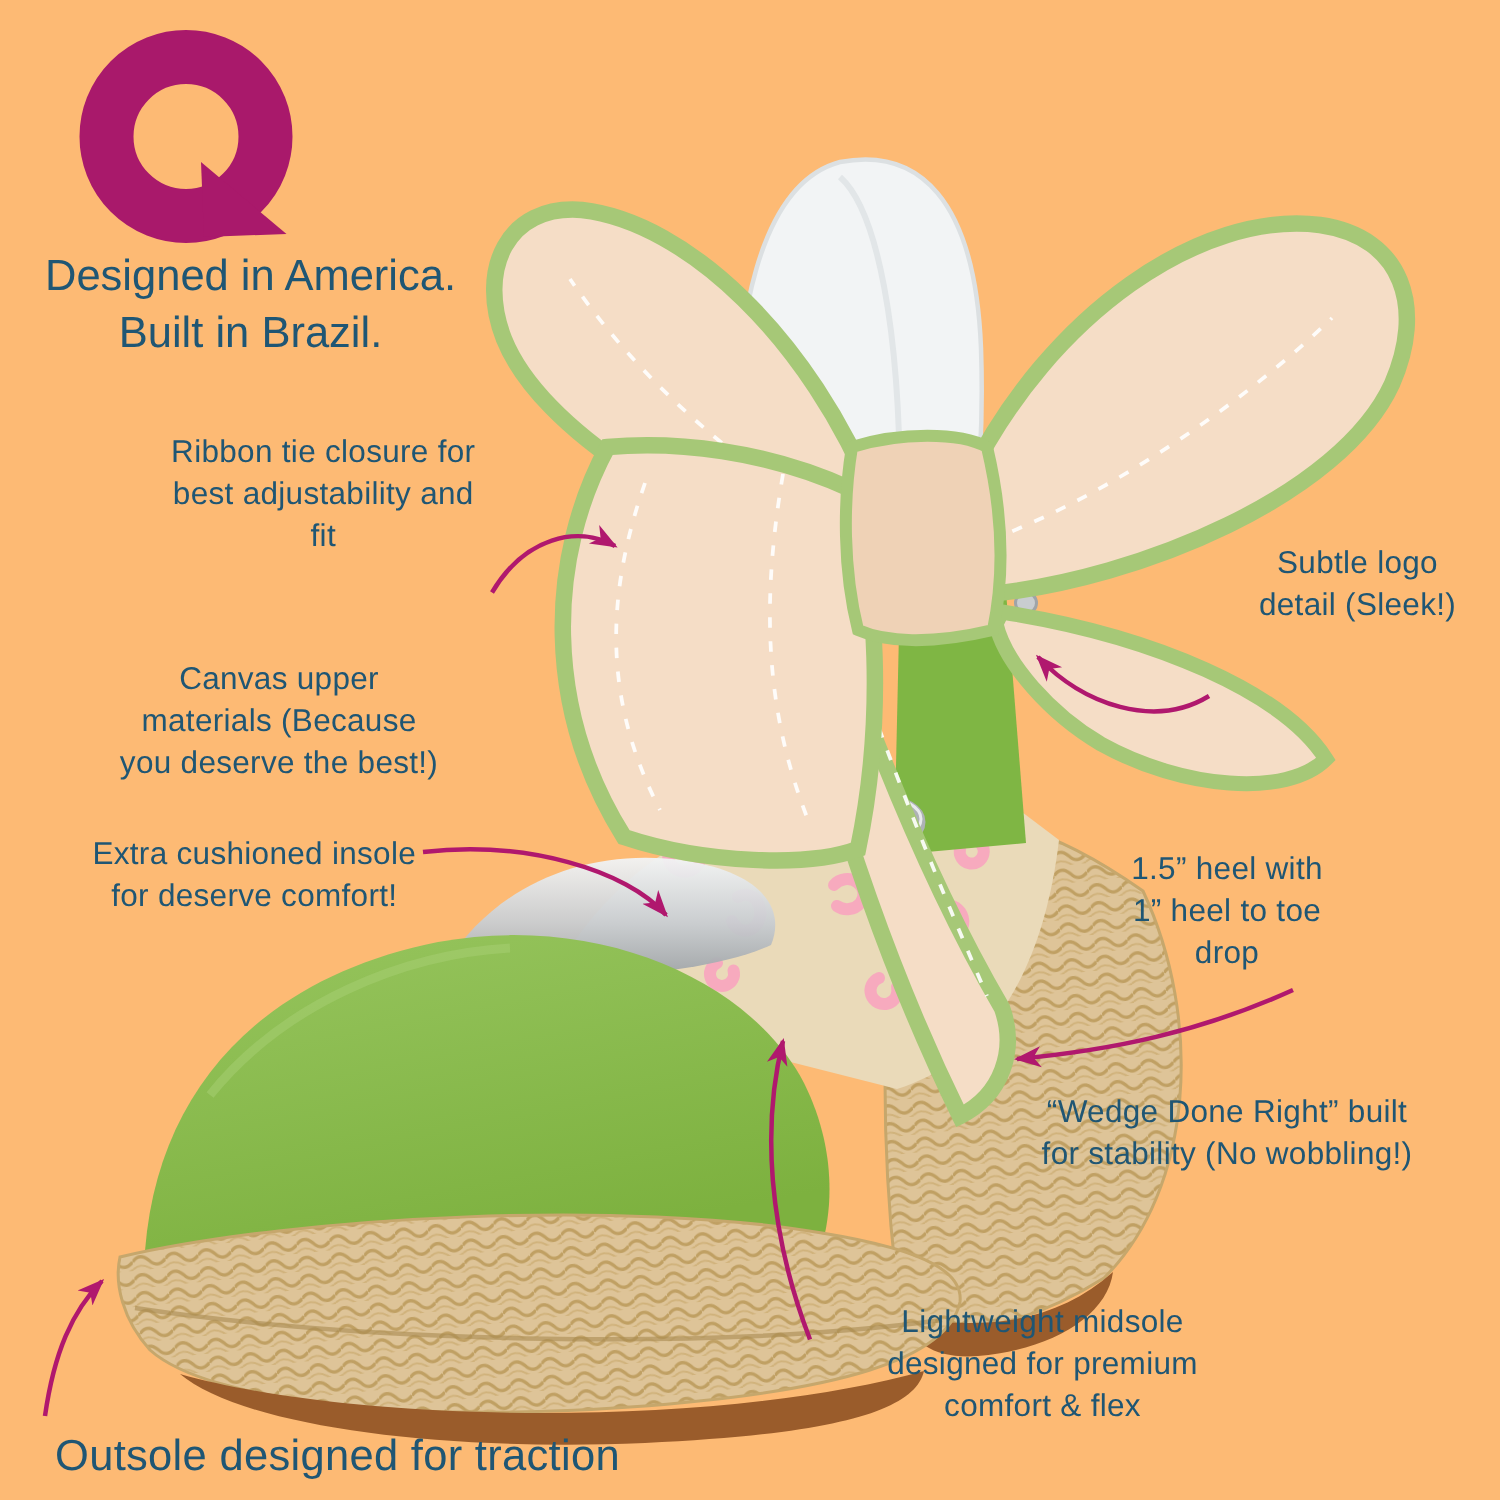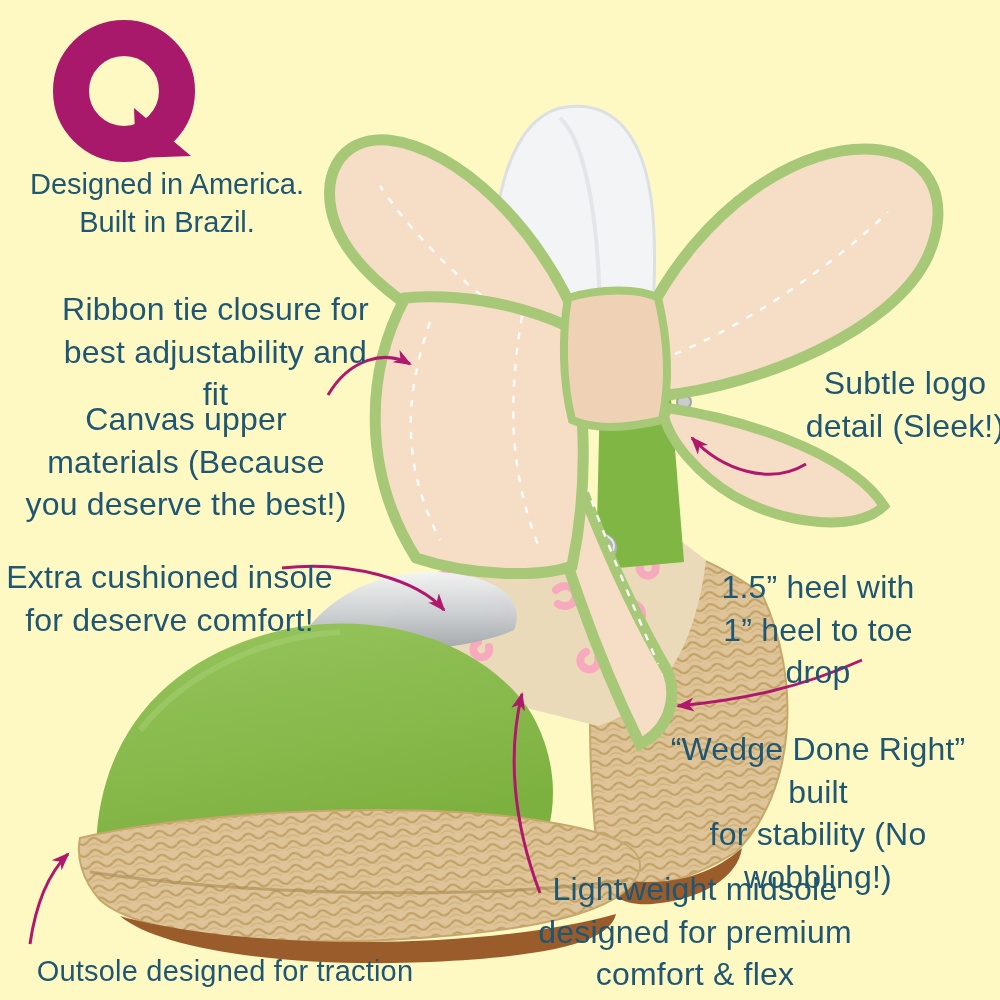--- a/index.html
+++ b/index.html
@@ -1,30 +1,30 @@
 <!DOCTYPE html>
 <html style="--ink: #1F5674;"><head>
 <meta charset="utf-8">
 <style>
   html,body{margin:0;padding:0;background:#fff;}
   #stage{
-    position:relative;width:1000px;height:1000px;background:#fef9c3;overflow:hidden;
+    position:relative;width:1000px;height:1000px;background:#fdba74;overflow:hidden;
     font-family:"Liberation Sans", sans-serif;
   }
   #shoe-svg{position:absolute;left:0;top:0;}
   .ann{
     position:absolute;color:var(--ink,#1F5674);text-align:center;
-    white-space:pre-line;font-size:32px;line-height:1.33;letter-spacing:.2px;
+    white-space:pre-line;font-size:21px;line-height:1.33;letter-spacing:.2px;
   }
   .tagline{
     position:absolute;left:12px;top:166px;width:310px;text-align:center;
     color:var(--ink,#1F5674);font-size:29px;line-height:1.31;white-space:pre-line;
   }
   .ann-ribbon-tie   {left:43px;  top:288px; width:345px;}
-  .ann-canvas-upper {left:16px;  top:398px; width:340px;}
+  .ann-canvas-upper {left:16px;  top:439px; width:340px;}
   .ann-insole       {left:2px;   top:556px; width:335px;}
   .ann-logo-detail  {left:805px; top:362px; width:200px;}
   .ann-heel         {left:718px; top:542px; width:200px;margin-top:24px;}
   .ann-wedge        {left:638px; top:728px; width:360px;}
   .ann-midsole      {left:535px; top:868px; width:320px;}
   .ann-outsole      {left:25px;  top:952px; width:400px;font-size:29px;}
 </style>
 </head>
 <body>
 

